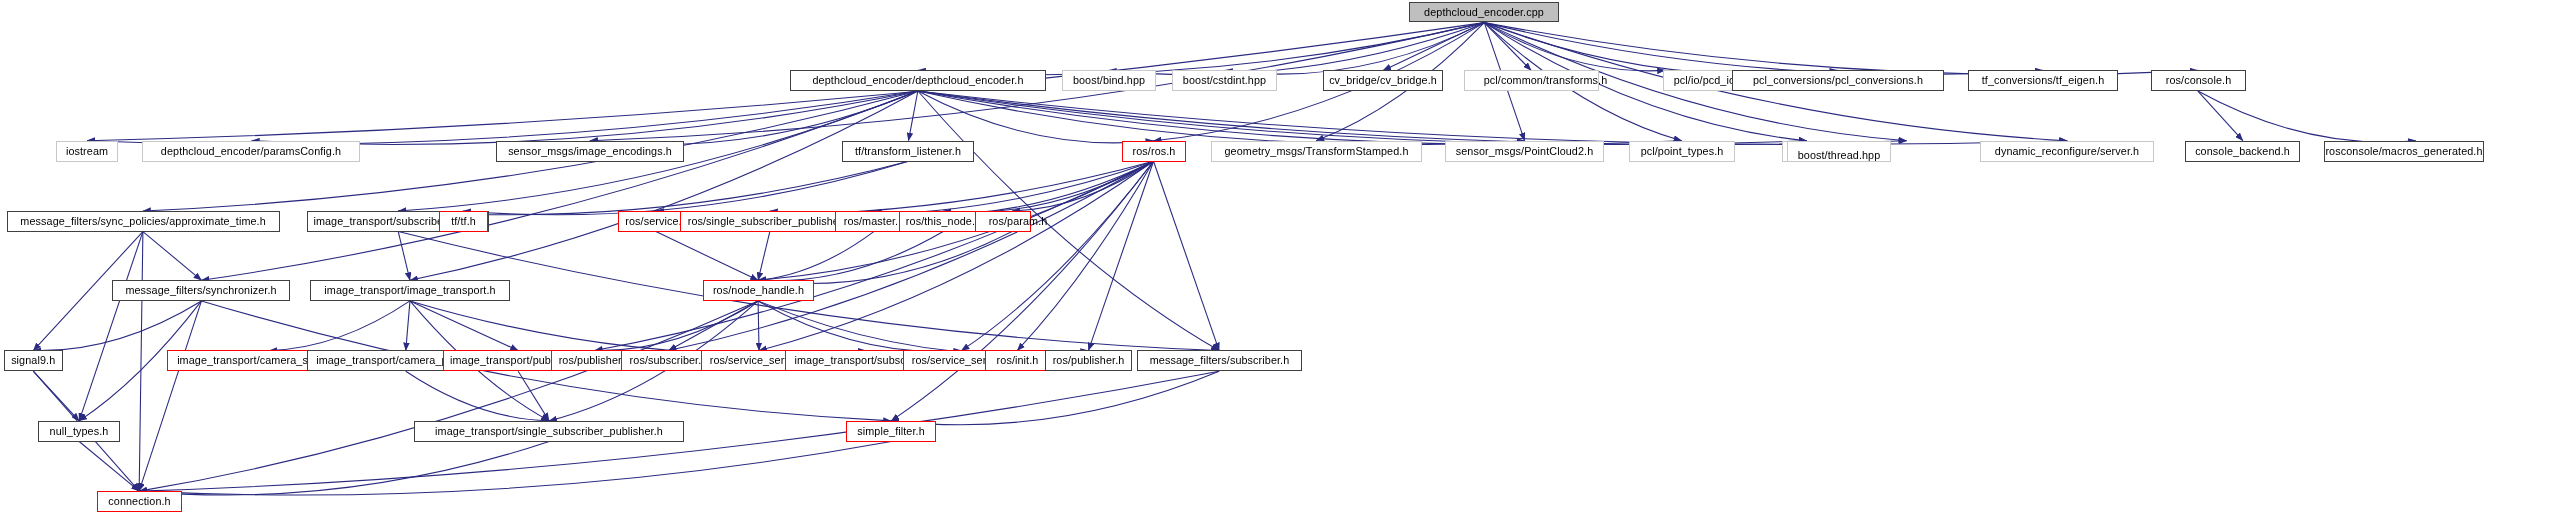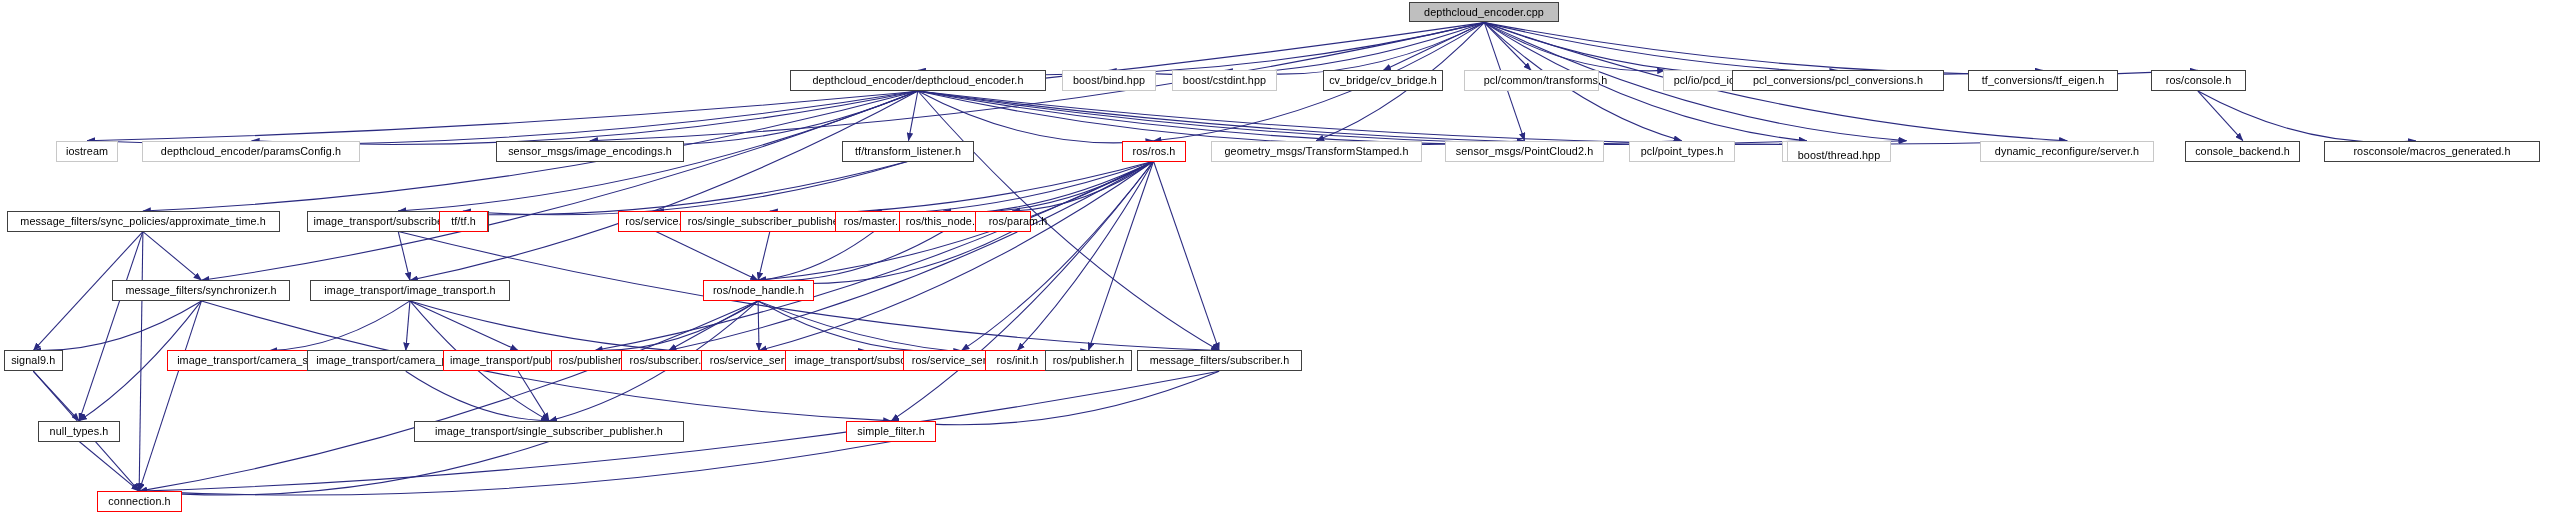--- a/index.html
+++ b/index.html
@@ -176,21 +176,21 @@
       </div>
       <div class="node n-light" style="left: 1787px; top: 141px; width: 104px; align-items: flex-end;">
         <span>boost/thread.hpp</span>
       </div>
       <div class="node n-light" style="left: 1980px; top: 141px; width: 174px;">
         <span>dynamic_reconfigure/server.h</span>
       </div>
       <div class="node n-dark" style="left: 2185px; top: 141px; width: 115px;">
         <span>console_backend.h</span>
       </div>
-      <div class="node n-dark" style="left: 2324px; top: 141px; width: 216px;">
+      <div class="node n-dark" style="left: 2324px; top: 141px; width: 160px;">
         <span>rosconsole/macros_generated.h</span>
       </div>
       <div class="node n-dark" style="left: 6.6px; top: 211px; width: 273px;">
         <span>message_filters/sync_policies/approximate_time.h</span>
       </div>
       <div class="node n-dark" style="left: 307px; top: 211px; width: 182px;">
         <span>image_transport/subscriber_filter.h</span>
       </div>
       <div class="node n-red" style="left: 439px; top: 211px; width: 49px;">
         <span>tf/tf.h</span>

